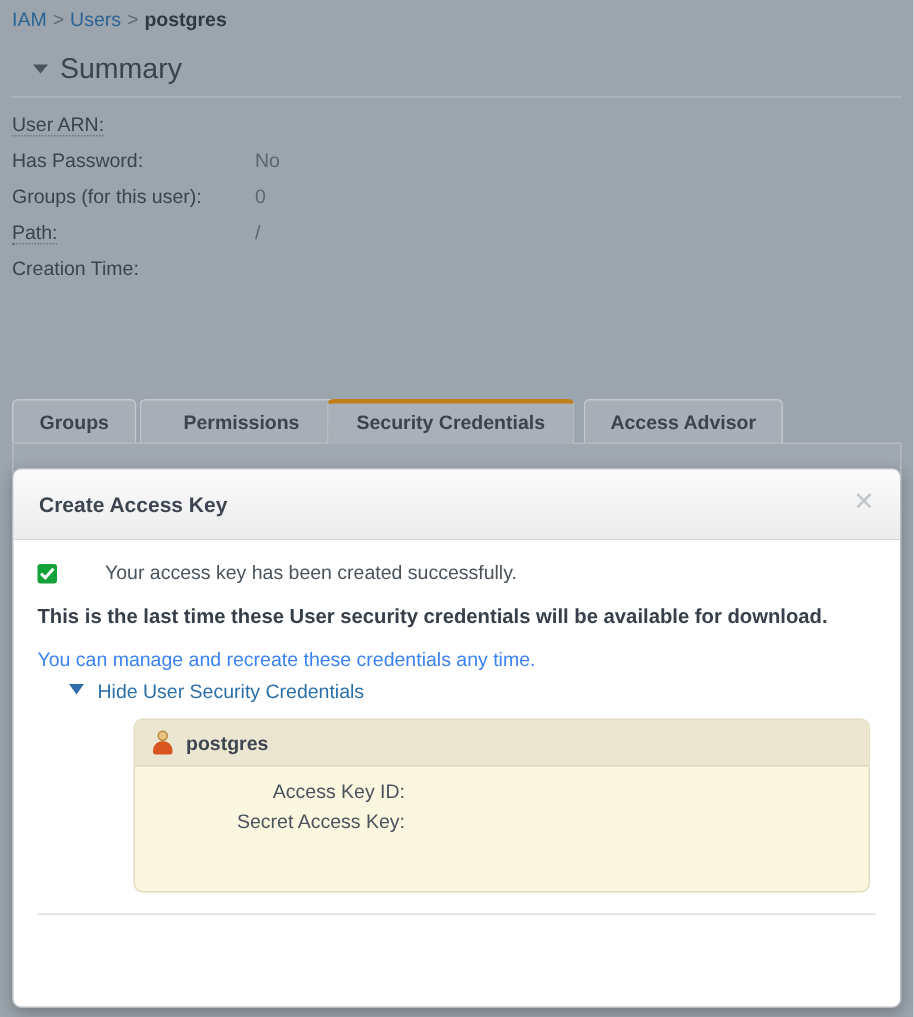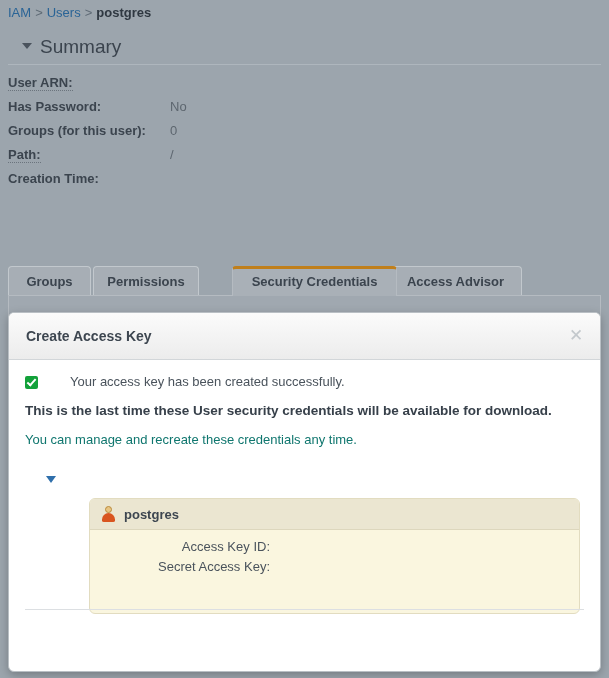--- a/index.html
+++ b/index.html
@@ -82,21 +82,21 @@
     border-collapse: collapse;
   }
   .summary-table td {
     vertical-align: top;
     padding: 3px 0 5px 0;
     font-size: 13px;
     line-height: 16px;
   }
   .sum-label {
     width: 150px;
-    font-weight: bold;
+    font-weight: normal;
     color: #3b444e;
   }
   .sum-label.dotted span {
     border-bottom: 1px dotted #6b747d;
   }
   .sum-value {
     color: #5d666f;
     padding-left: 12px !important;
   }
 
@@ -126,22 +126,22 @@
   }
   .tab.active {
     background: #a9b0b7;
     border-top: 3px solid #c07f1b;
     border-left: 1px solid #b5bbc1;
     border-right: 1px solid #b5bbc1;
     line-height: 26px;
     z-index: 3;
   }
   .tab-groups      { left: 0;   width: 83px; }
-  .tab-permissions { left: 85px; width: 106px; }
-  .tab-security    { left: 224px; width: 165px; }
+  .tab-permissions { left: 85px; width: 136px; }
+  .tab-security    { left: 210px; width: 165px; }
   .tab-advisor     { left: 381px; width: 133px; }
 
   .tab-panel {
     position: absolute;
     left: 8px;
     top: 295px;
     width: 593px;
     height: 60px;
     box-sizing: border-box;
     background: #a0a8b0;
@@ -231,23 +231,23 @@
   }
   .warn-text {
     font-size: 13.5px;
     font-weight: bold;
     color: #37404a;
     line-height: 21px;
     margin-bottom: 11px;
   }
   .manage-text {
     font-size: 13px;
-    color: #0f766e;
+    color: #3b82f6;
     line-height: 16px;
-    margin-bottom: 24px;
+    margin-bottom: 4px;
   }
 
   .toggle-row {
     padding-left: 21px;
     margin-bottom: 11px;
   }
   .toggle-caret {
     display: inline-block;
     width: 0;
     height: 0;
@@ -436,21 +436,21 @@
   <div class="modal-body">
     <div class="success-row">
       <span class="check-icon"></span>
       <span class="success-text">Your access key has been created successfully.</span>
     </div>
 
     <div class="warn-text">This is the last time these User security credentials will be available for download.</div>
     <div class="manage-text">You can manage and recreate these credentials any time.</div>
 
     <div class="toggle-row">
-      <span class="toggle-caret"></span>
+      <span class="toggle-caret"></span><a class="toggle-link">Hide User Security Credentials</a>
     </div>
 
     <div class="cred-panel">
       <div class="cred-head">
         <span class="user-icon">
           <span class="head"></span>
             <span class="body"></span>
         </span>
         <span class="cred-user">postgres</span>
       </div>

